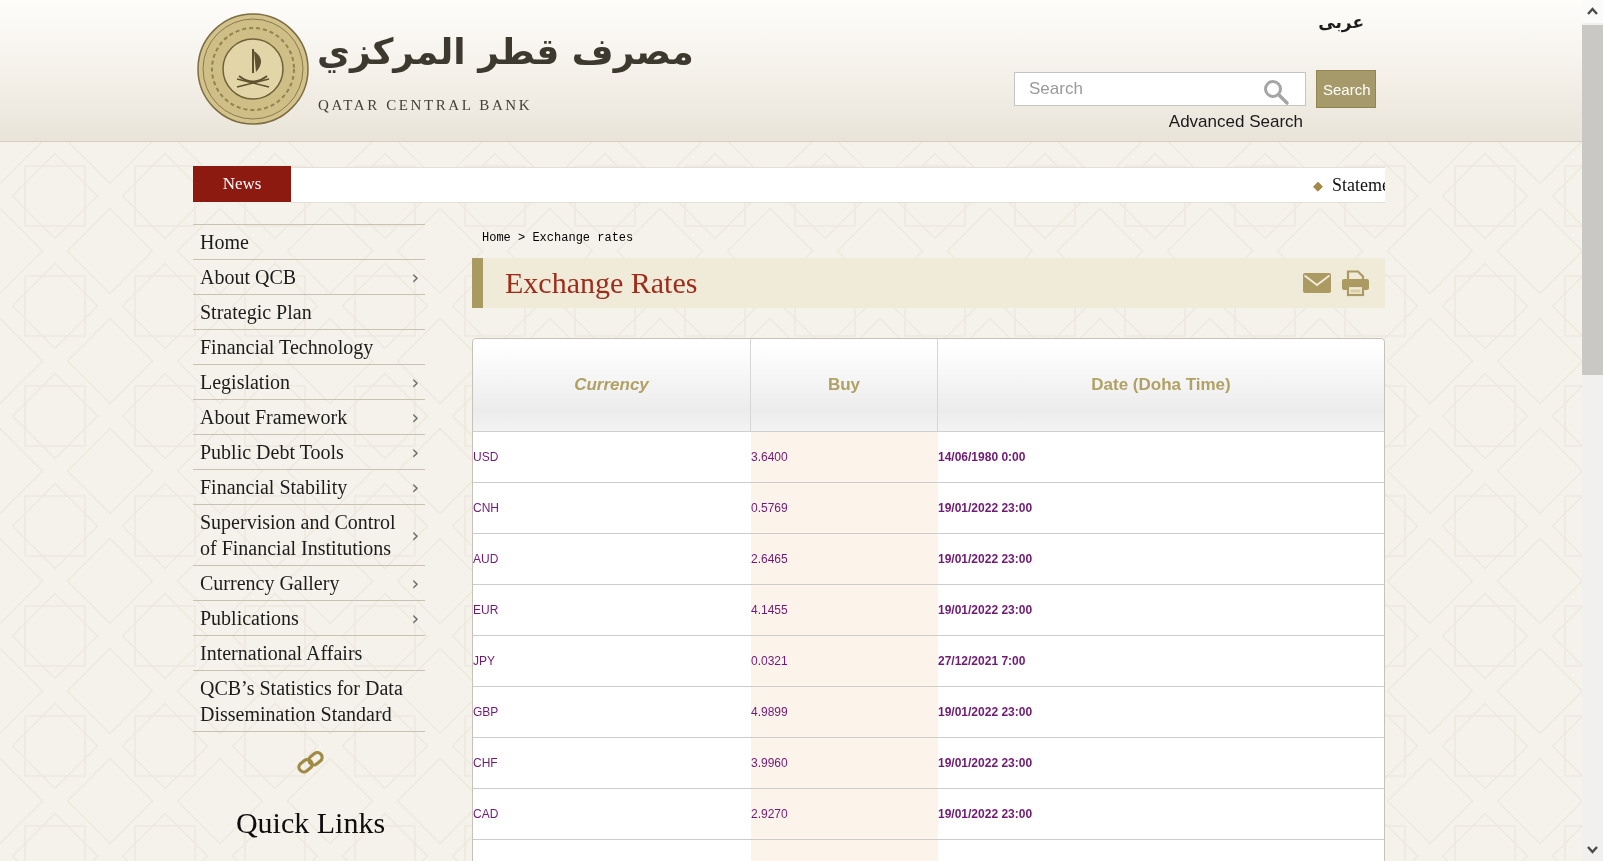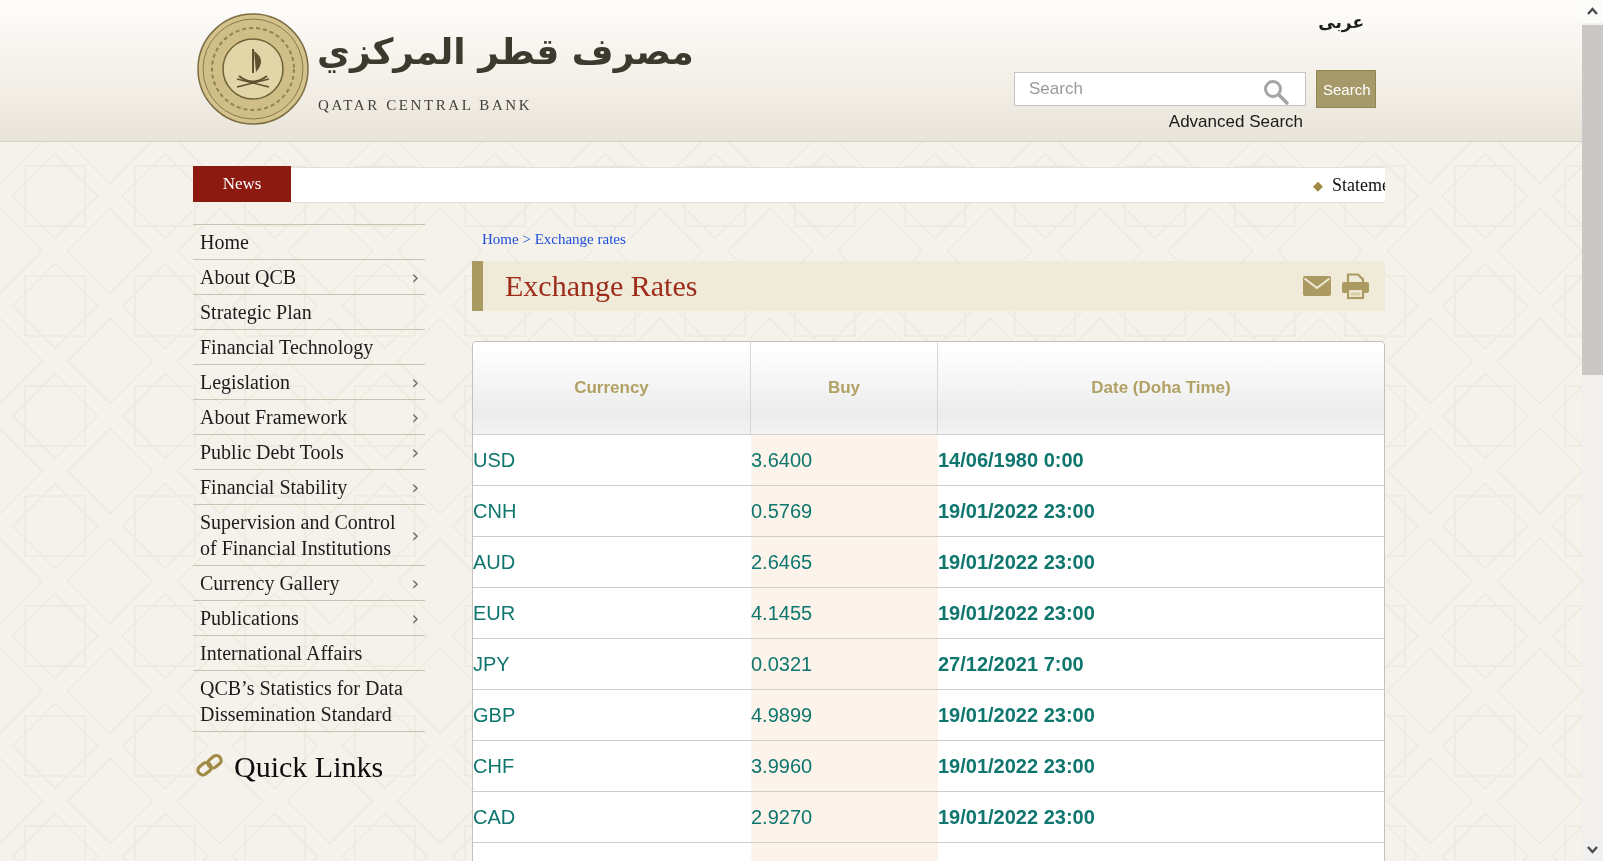--- a/index.html
+++ b/index.html
@@ -49,44 +49,44 @@
   .ticker-bullet{color:var(--gold-dark);font-size:13px;margin-right:9px;}
   .ticker-text{font-family:"Liberation Serif",serif;font-size:18px;color:#111;}
   
   .sidebar{position:absolute;left:193px;top:224px;width:232px;z-index:2;}
   .menu{border-top:1px solid #c9c2b0;}
   .menu-item{border-bottom:1px solid #c9c2b0;padding:4px 0 4px 7px;display:flex;
     align-items:center;cursor:pointer;}
   .mi-label{flex:1;font-family:"Liberation Serif",serif;font-size:20px;color:#1c1c1c;
     line-height:26px;padding-right:4px;}
   .chev{color:#6f6f6f;font-size:19px;margin-right:6px;font-family:"DejaVu Sans",sans-serif;}
-  .quick-links{display:flex;align-items:center;gap:11px;margin-top:18px;padding-left:3px;}
+  .quick-links{display:flex;align-items:center;gap:27px;margin-top:18px;padding-left:3px;flex-direction:column;}
   .ql-text{font-family:"Liberation Serif",serif;font-size:30px;color:#0e0e0e;}
   
   .main{position:absolute;left:472px;top:231px;width:913px;z-index:2;}
-  .breadcrumb{font-family:Liberation Serif, serif;font-size:15px;color:#1d4ed8;padding-left:10px;}
+  .breadcrumb{font-family:Liberation Mono, monospace;font-size:12px;color:#000000;padding-left:10px;}
   .breadcrumb .bc-link{cursor:pointer;}
   .title-bar{margin-top:13px;height:50px;background:var(--titlebar-bg);position:relative;
     display:flex;align-items:center;}
   .gold-bar{position:absolute;left:0;top:0;width:11px;height:50px;background:#a99a62;}
   .page-title{margin-left:33px;font-family:"Liberation Serif",serif;font-size:30px;
     color:var(--title-red);}
   .title-icons{position:absolute;right:14px;top:0;height:50px;display:flex;align-items:center;gap:9px;}
   .title-icons .icn{cursor:pointer;display:flex;align-items:center;}
   
   .rates-table{margin-top:30px;border:1px solid #c6c2ba;border-radius:4px 4px 0 0;background:#fff;}
   .t-head{display:flex;height:92px;border-radius:4px 4px 0 0;
     background:linear-gradient(#ffffff 6%, #ececec 78%, #f3f3f3);border-bottom:1px solid #cfcfcf;}
   .th{display:flex;align-items:center;justify-content:center;font-weight:bold;
     font-size:17px;color:var(--header-gold);}
-  .th-0{width:277px;border-right:1px solid #d6d6d6;}
+  .th-0{width:277px;border-right:1px solid #d6d6d6;font-style:italic;}
   .th-1{width:186px;border-right:1px solid #d6d6d6;}
   .th-2{flex:1;}
   .t-row{display:flex;height:50px;border-bottom:1px solid #ccc;}
-  .td{display:flex;align-items:center;font-size:20px;color:#0f766e;box-sizing:border-box;}
+  .td{display:flex;align-items:center;font-size:12px;color:#701a75;box-sizing:border-box;}
   .td0{width:278px;}
   .td1{width:187px;background:var(--buy-bg);}
   .td2{flex:1;font-weight:bold;}
   
   .scrollbar{position:absolute;right:0;top:0;width:21px;height:861px;background:#f1f0ee;z-index:6;}
   .sb-btn{position:absolute;left:0;width:21px;height:23px;background:#fbfbfa;
     display:flex;align-items:center;justify-content:center;cursor:pointer;}
   .sb-up{top:0;}
   .sb-down{bottom:0;background:#f1f0ee;}
   .sb-thumb{position:absolute;left:0;top:25px;width:21px;height:350px;background:#c9c8c5;cursor:pointer;}

